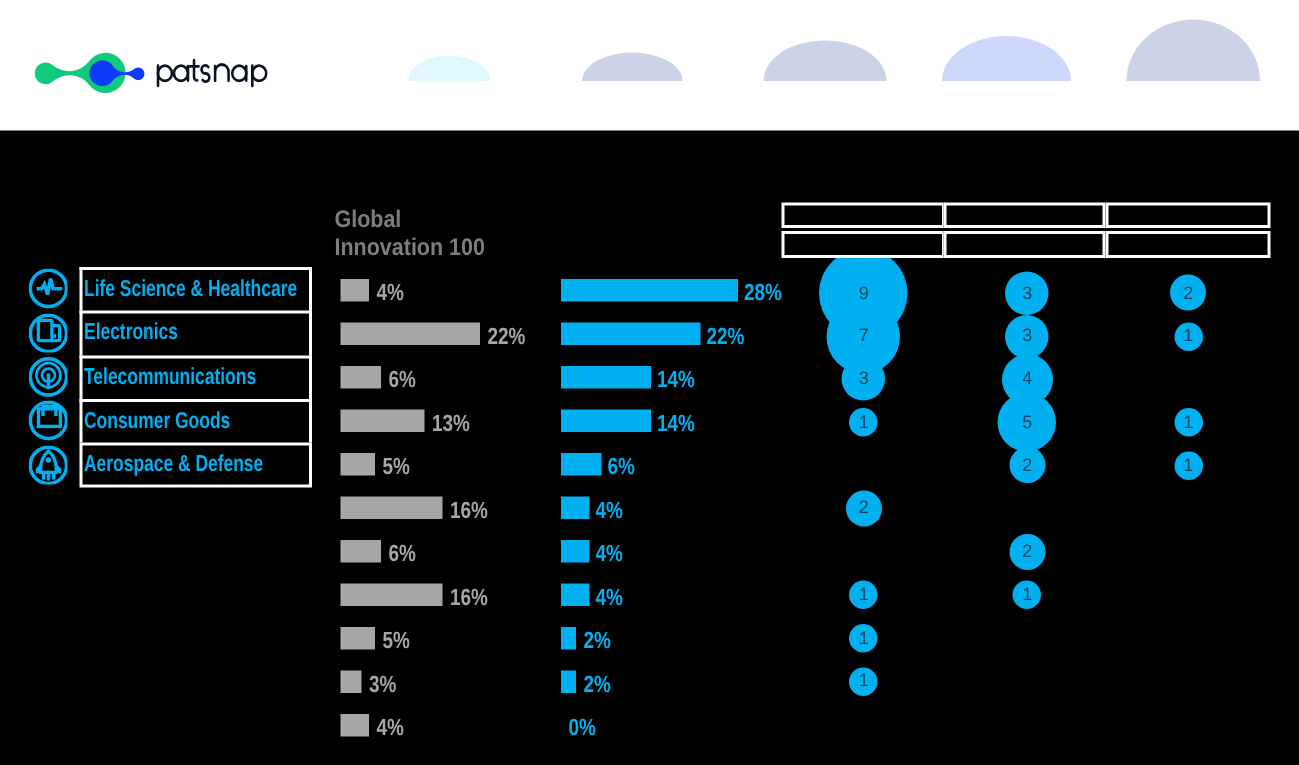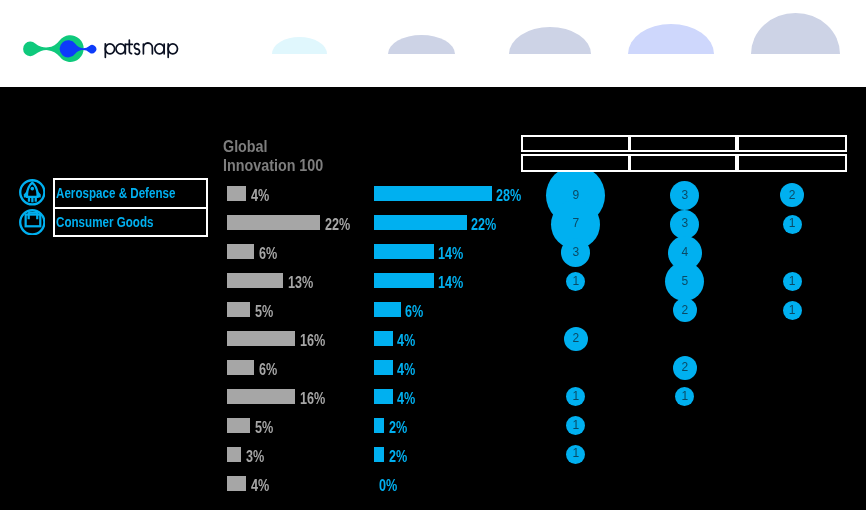--- a/index.html
+++ b/index.html
@@ -83,39 +83,70 @@
     </svg>
   </div>
 
   <div class="title">Global
 Innovation 100</div>
 
   <div class="catlist" id="catlist">
       <div class="catrow">
         <svg class="caticon" width="26.6" height="26.6" viewBox="0 0 22 22">
           <circle cx="11" cy="11" r="10" fill="none" stroke="#00B0F0" stroke-width="1.95"></circle>
+          <path d="M4.4 11.2 H7.3 L8.8 8.6 L10.5 14.4 L12.2 5.6 L13.6 11.2 H18.6" stroke="#00B0F0" stroke-width="1.95" fill="none" stroke-linejoin="miter" stroke-linecap="butt"></path>
+        </svg>
+        <div class="catbox"></div>
+        <div class="catlabel">Life Science &amp; Healthcare</div>
+      </div>
+      <div class="catrow">
+        <svg class="caticon" width="26.6" height="26.6" viewBox="0 0 22 22">
+          <circle cx="11" cy="11" r="10" fill="none" stroke="#00B0F0" stroke-width="1.95"></circle>
+          <g fill="none" stroke="#00B0F0" stroke-width="1.8" stroke-linejoin="round">
+            <rect x="5.4" y="3.8" width="7.5" height="11.1" rx="0.6"></rect>
+            <path d="M12.3 6.7 h4.3 a0.6 0.6 0 0 1 0.55 0.6 v7.0 a0.6 0.6 0 0 1 -0.55 0.6 h-4.3"></path>
+          </g>
+          <rect x="13.8" y="11.4" width="1.4" height="2.2" fill="#00B0F0"></rect>
+        </svg>
+        <div class="catbox"></div>
+        <div class="catlabel">Electronics</div>
+      </div>
+      <div class="catrow">
+        <svg class="caticon" width="26.6" height="26.6" viewBox="0 0 22 22">
+          <circle cx="11" cy="11" r="10" fill="none" stroke="#00B0F0" stroke-width="1.95"></circle>
+          <circle cx="11" cy="10.0" r="6.6" fill="none" stroke="#00B0F0" stroke-width="1.5"></circle>
+          <circle cx="11" cy="10.0" r="3.6" fill="none" stroke="#00B0F0" stroke-width="1.5"></circle>
+          <circle cx="11" cy="10.0" r="1.1" fill="#00B0F0"></circle>
+          <rect x="10.1" y="10.0" width="1.85" height="7.6" fill="#00B0F0"></rect>
+        </svg>
+        <div class="catbox"></div>
+        <div class="catlabel">Telecommunications</div>
+      </div>
+      <div class="catrow">
+        <svg class="caticon" width="26.6" height="26.6" viewBox="0 0 22 22">
+          <circle cx="11" cy="11" r="10" fill="none" stroke="#00B0F0" stroke-width="1.95"></circle>
+          <rect x="5.5" y="4.6" width="12.1" height="9.7" fill="none" stroke="#00B0F0" stroke-width="1.85"></rect>
+          <path d="M8.0 8.5 V3.9 a0.8 0.8 0 0 1 0.8 -0.8 H14.3 a0.8 0.8 0 0 1 0.8 0.8 V8.5" fill="none" stroke="#00B0F0" stroke-width="1.85"></path>
+        </svg>
+        <div class="catbox"></div>
+        <div class="catlabel">Consumer Goods</div>
+      </div>
+      <div class="catrow">
+        <svg class="caticon" width="26.6" height="26.6" viewBox="0 0 22 22">
+          <circle cx="11" cy="11" r="10" fill="none" stroke="#00B0F0" stroke-width="1.95"></circle>
           <path d="M11.0 3.0 c3.0 2.6 4.3 6.3 4.3 9.7 v2.1 h-8.6 v-2.1 c0 -3.4 1.3 -7.1 4.3 -9.7 Z" stroke="#00B0F0" stroke-width="1.8" fill="none"></path>
           <circle cx="11.0" cy="8.0" r="1.5" fill="#00B0F0"></circle>
           <path d="M6.7 9.8 L4.0 12.8 V15.3 h2.7 Z" fill="#00B0F0"></path>
           <path d="M15.3 9.8 L18.0 12.8 V15.3 h-2.7 Z" fill="#00B0F0"></path>
           <rect x="7.3" y="15.4" width="1.9" height="3.4" fill="#00B0F0"></rect>
           <rect x="10.1" y="15.4" width="1.9" height="3.9" fill="#00B0F0"></rect>
           <rect x="12.9" y="15.4" width="1.9" height="3.4" fill="#00B0F0"></rect>
         </svg>
         <div class="catbox"></div>
         <div class="catlabel">Aerospace &amp; Defense</div>
-      </div>
-      <div class="catrow">
-        <svg class="caticon" width="26.6" height="26.6" viewBox="0 0 22 22">
-          <circle cx="11" cy="11" r="10" fill="none" stroke="#00B0F0" stroke-width="1.95"></circle>
-          <rect x="5.5" y="4.6" width="12.1" height="9.7" fill="none" stroke="#00B0F0" stroke-width="1.85"></rect>
-          <path d="M8.0 8.5 V3.9 a0.8 0.8 0 0 1 0.8 -0.8 H14.3 a0.8 0.8 0 0 1 0.8 0.8 V8.5" fill="none" stroke="#00B0F0" stroke-width="1.85"></path>
-        </svg>
-        <div class="catbox"></div>
-        <div class="catlabel">Consumer Goods</div>
       </div>
     </div>
 
   <div class="tbl" id="tbl">
       <div class="trow" style="margin-bottom: 2.2px;">
         <div class="tcell" style="left: 0px; width: 108.5px;"></div>
         <div class="tcell" style="left: 107.5px; width: 108.5px;"></div>
         <div class="tcell" style="left: 215.5px; width: 110.5px;"></div>
       </div>
       <div class="trow" style="margin-bottom: 0px;">

